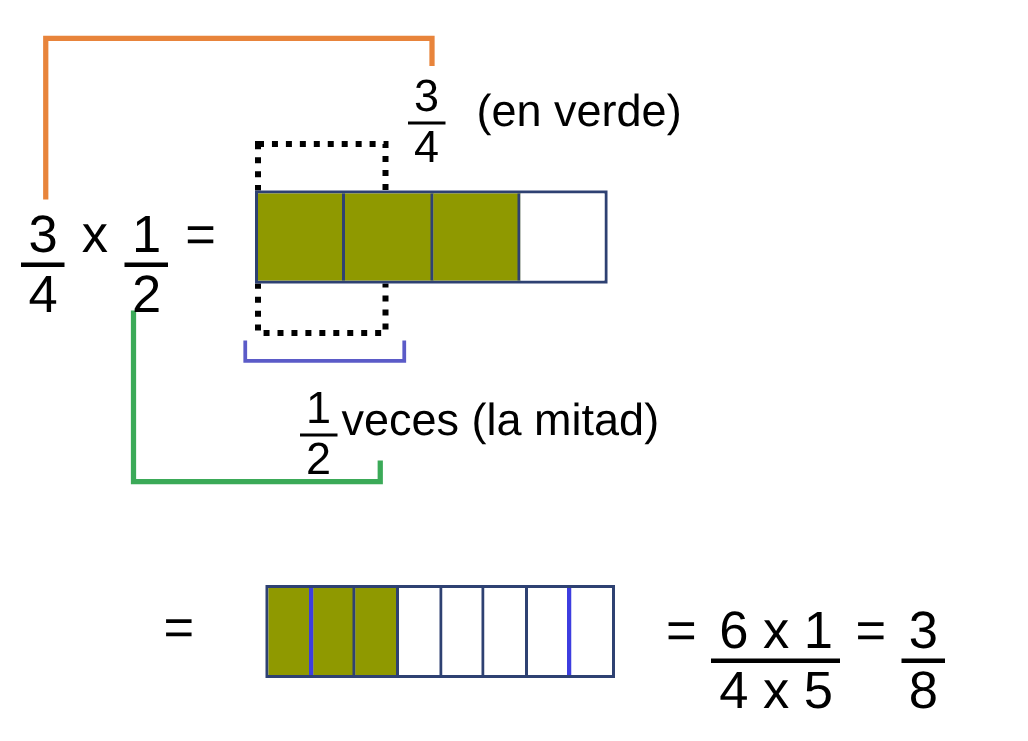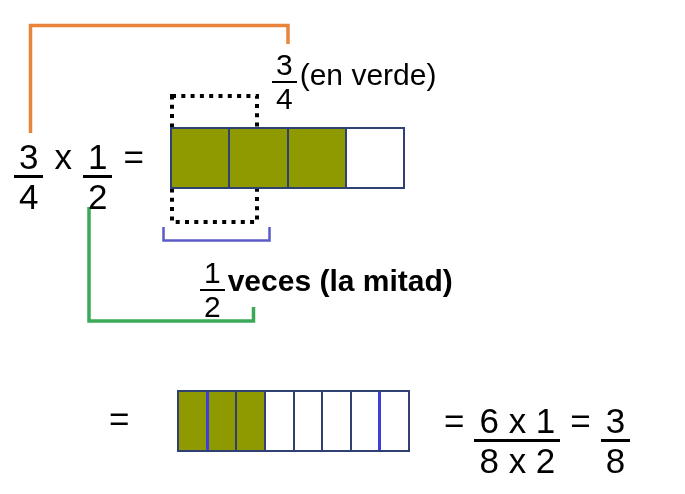--- a/index.html
+++ b/index.html
@@ -24,23 +24,23 @@
 
   .expr-left{left:14px;top:139px;gap:11px;}
   .result-expr{left:444px;top:403px;gap:10px;}
   .result-eq{position:absolute;left:109px;top:401px;font-size:35px;line-height:1.02;}
 
   
   .label-row{position:absolute;display:flex;align-items:flex-start;font-size:30px;}
   .label-row .frac .num{border-bottom-width:2.5px;padding:0 4px;}
   .label-row .frac .den{padding:0 4px;}
   .top-label{left:272px;top:50px;}
-  .top-label .caption{margin-top:8px;margin-left:3px;white-space:nowrap;}
+  .top-label .caption{margin-top:8px;margin-left:21px;white-space:nowrap;}
   .half-label{left:200px;top:258px;}
-  .half-label .caption{margin-top:6px;margin-left:3px;white-space:nowrap;font-weight:bold;}
+  .half-label .caption{margin-top:6px;margin-left:3px;white-space:nowrap;}
 
   
   .bar{position:absolute;display:flex;border:2px solid var(--navy);background:#fff;}
   .bar-fourths{left:170px;top:127px;width:235px;height:62px;}
   .bar-eighths{left:177px;top:390px;width:233px;height:62px;}
   .bar .cell{flex:1;border-right:2px solid var(--navy);background:#fff;}
   .bar .cell:last-child{border-right:none;}
   .bar .cell.filled{background:var(--olive);}
   .bar .cell.violet-after{border-right:3px solid var(--violet);}
 </style>
@@ -101,21 +101,21 @@
       <div class="cell"></div>
       <div class="cell"></div>
       <div class="cell violet-after"></div>
       <div class="cell"></div>
     </div>
 
   <div class="expr result-expr">
     <span class="op">=</span>
     <span class="frac">
       <span class="num">6 x 1</span>
-      <span class="den">8 x 2</span>
+      <span class="den">4 x 5</span>
     </span>
     <span class="op">=</span>
     <span class="frac">
       <span class="num">3</span>
       <span class="den">8</span>
     </span>
   </div>
 
 </div>
 

